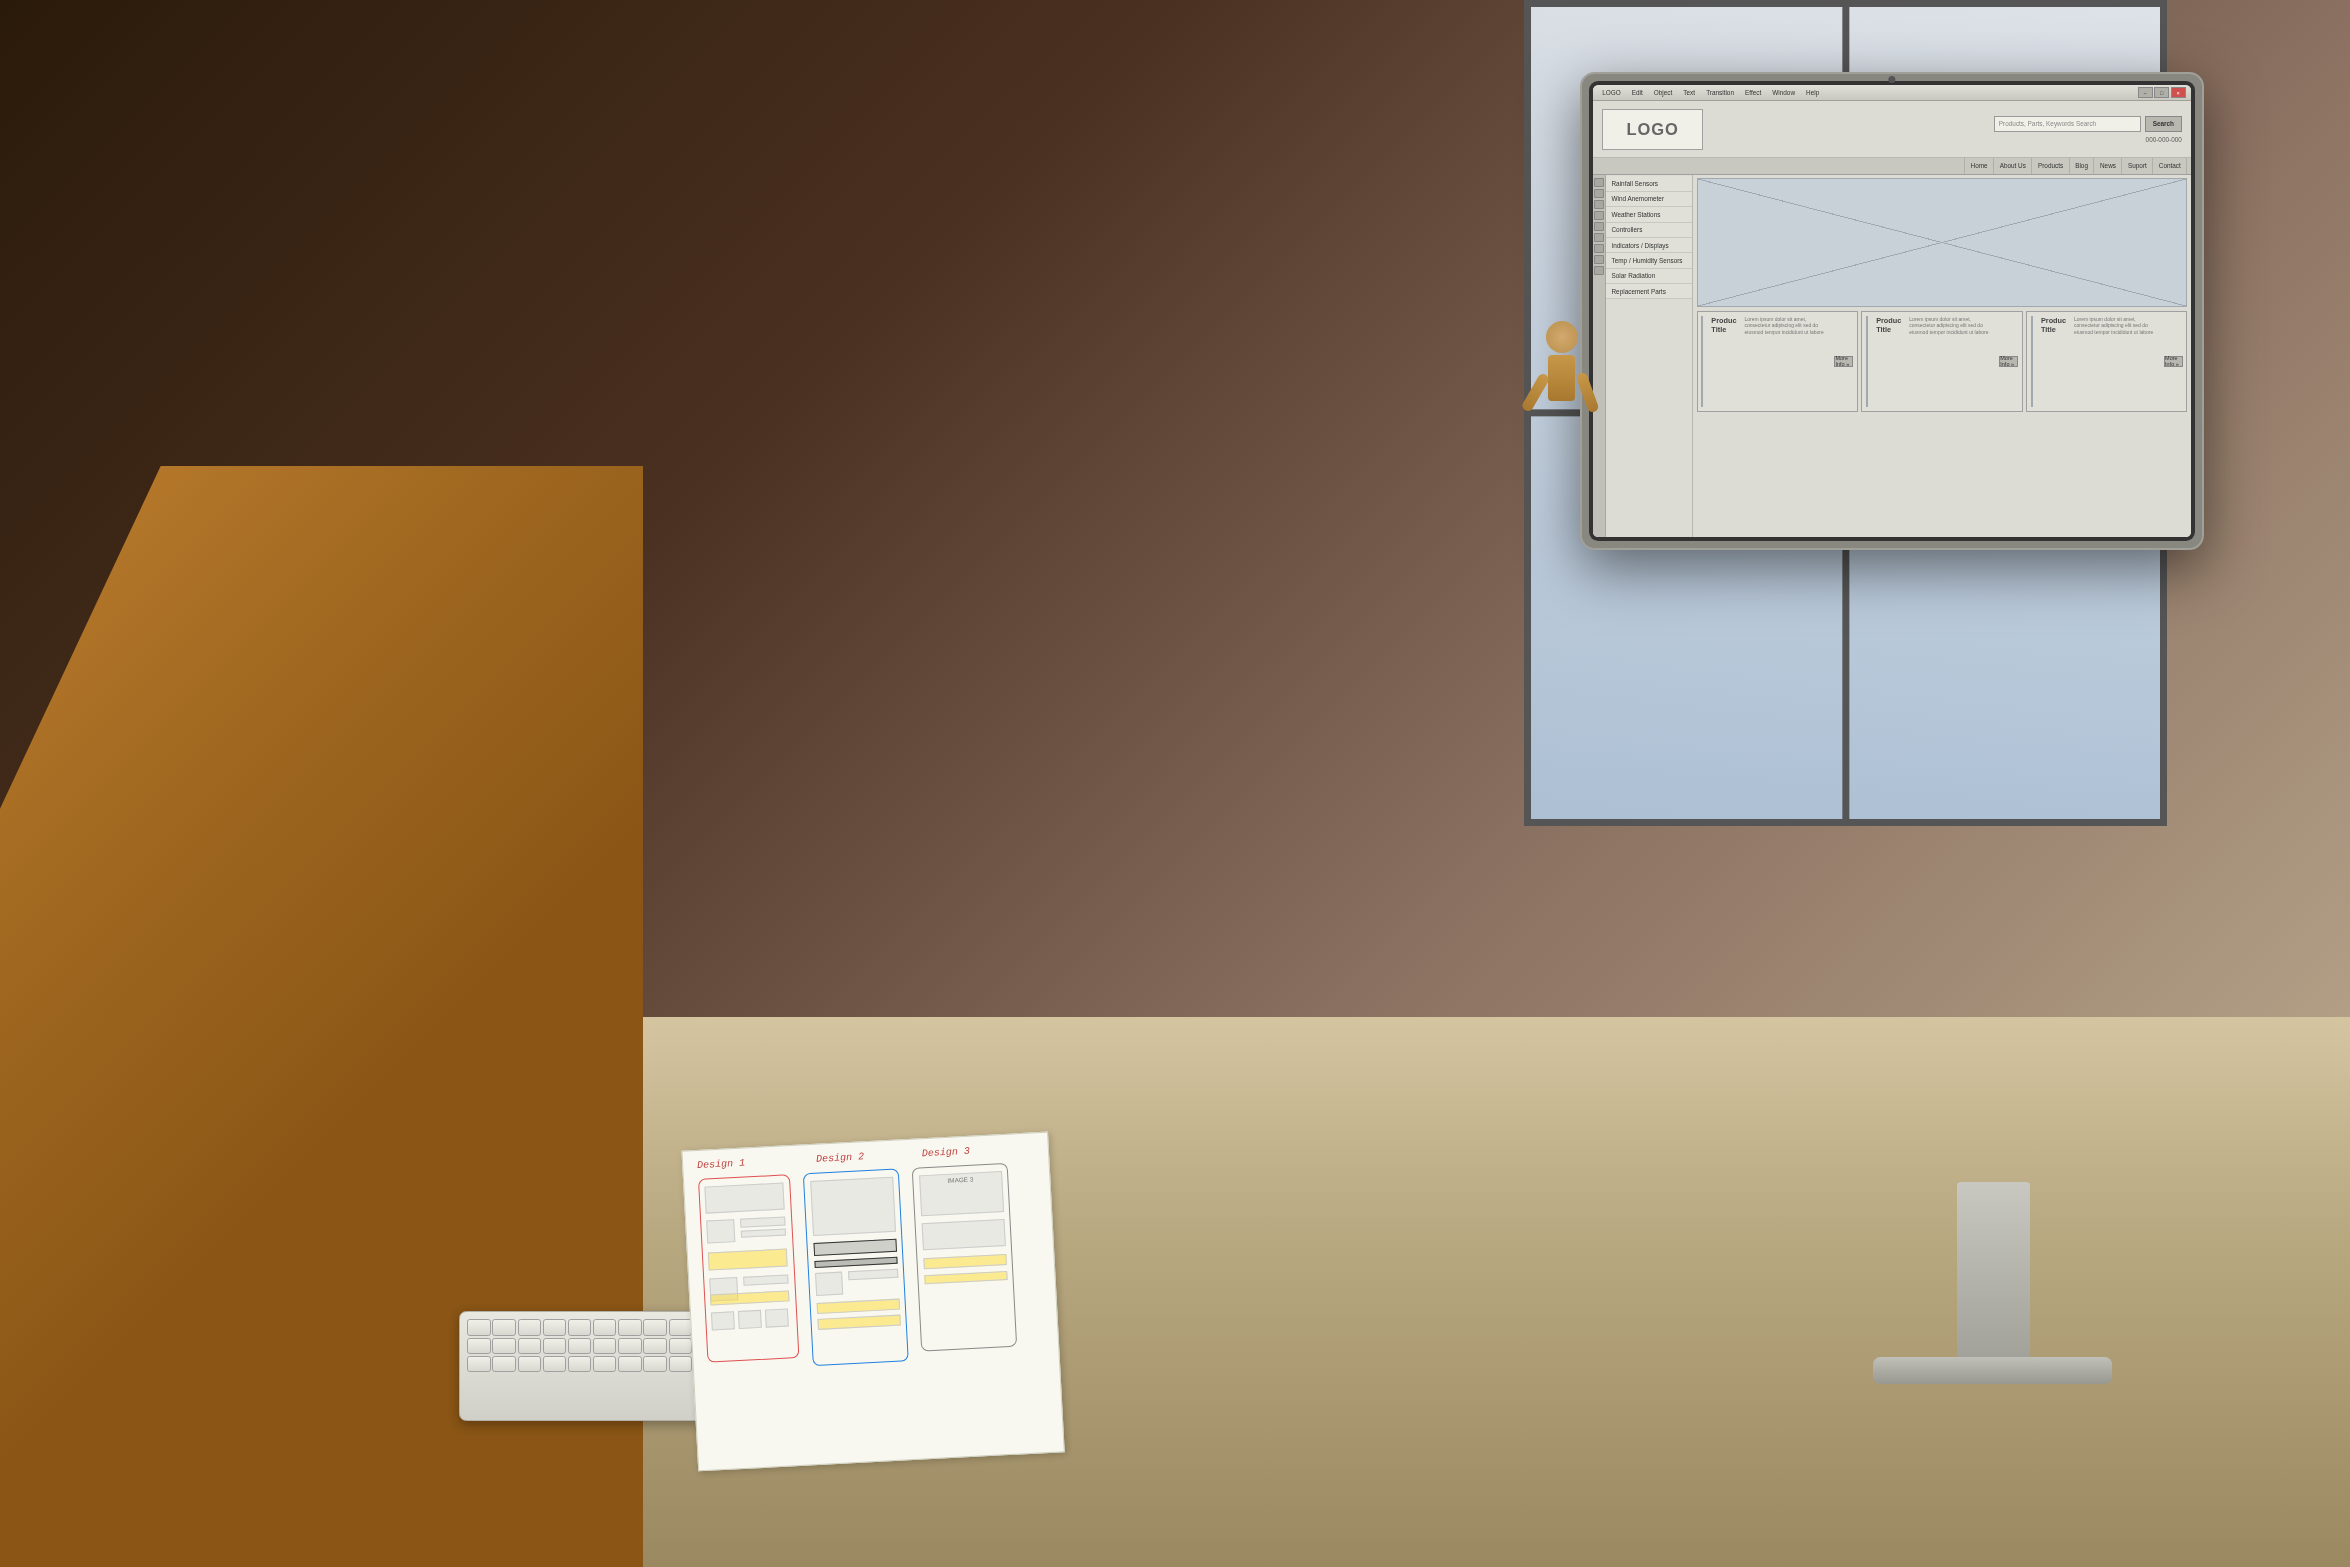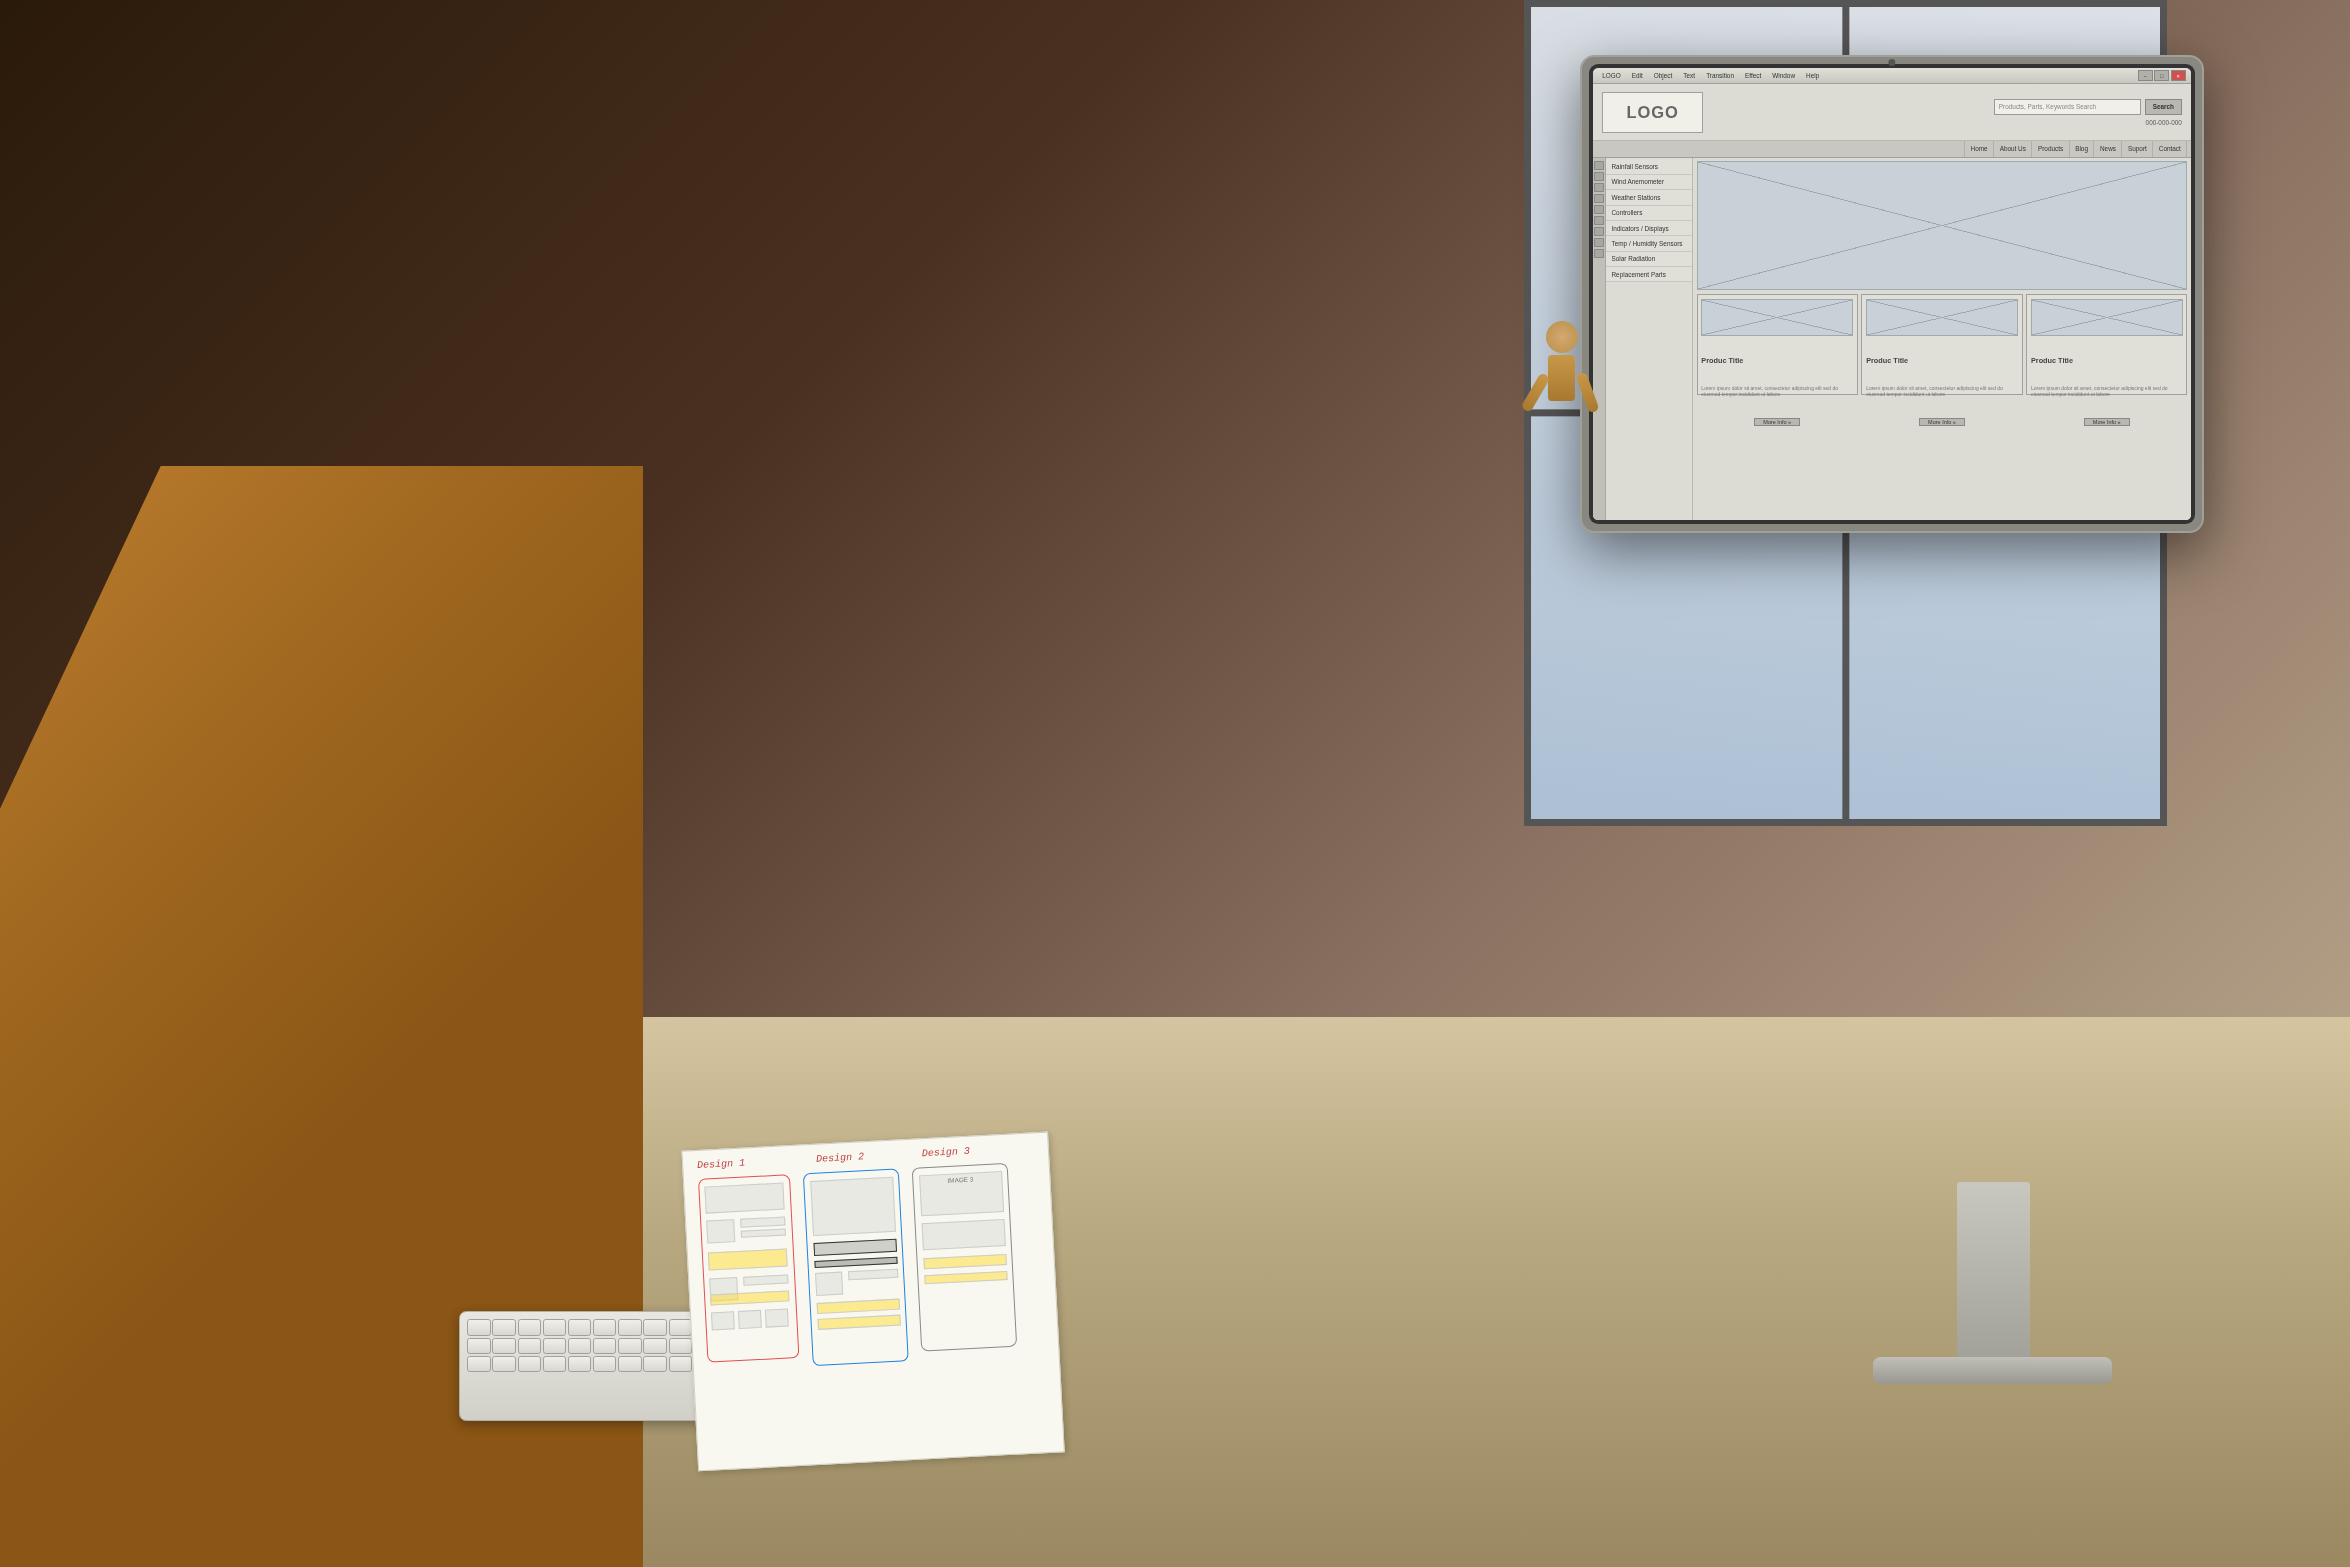--- a/index.html
+++ b/index.html
@@ -87,21 +87,21 @@
       right: 239px;
       width: 239px;
       height: 27.5px;
       background: linear-gradient(180deg, #c0c0b8 0%, #989890 100%);
       border-radius: 7.3px;
     }
 
     
     .monitor {
       position: absolute;
-      top: 55px;
+      top: 72px;
       right: 147px;
       width: 624px;
       height: 478px;
       background: #888880;
       border-radius: 14.7px;
       border: 2.8px solid #a0a098;
       box-shadow: 0 18.4px 55px rgba(0,0,0,0.5);
       padding: 7.3px;
     }
 
@@ -350,23 +350,23 @@
       display: flex;
       gap: 3.7px;
       height: 101px;
     }
 
     .product-card {
       flex: 1;
       border: 0.9px solid #a0a0a0;
       background: #e0e0d8;
       display: flex;
-      flex-direction: column;
+      flex-direction: row;
       padding: 3.7px;
-      gap: 20px;
+      gap: 8px;
     }
 
     .product-image-placeholder {
       flex: 1;
       background: #c8d0d8;
       border: 0.9px solid #a0a8b0;
       position: relative;
       overflow: hidden;
       min-height: 37px;
     }

